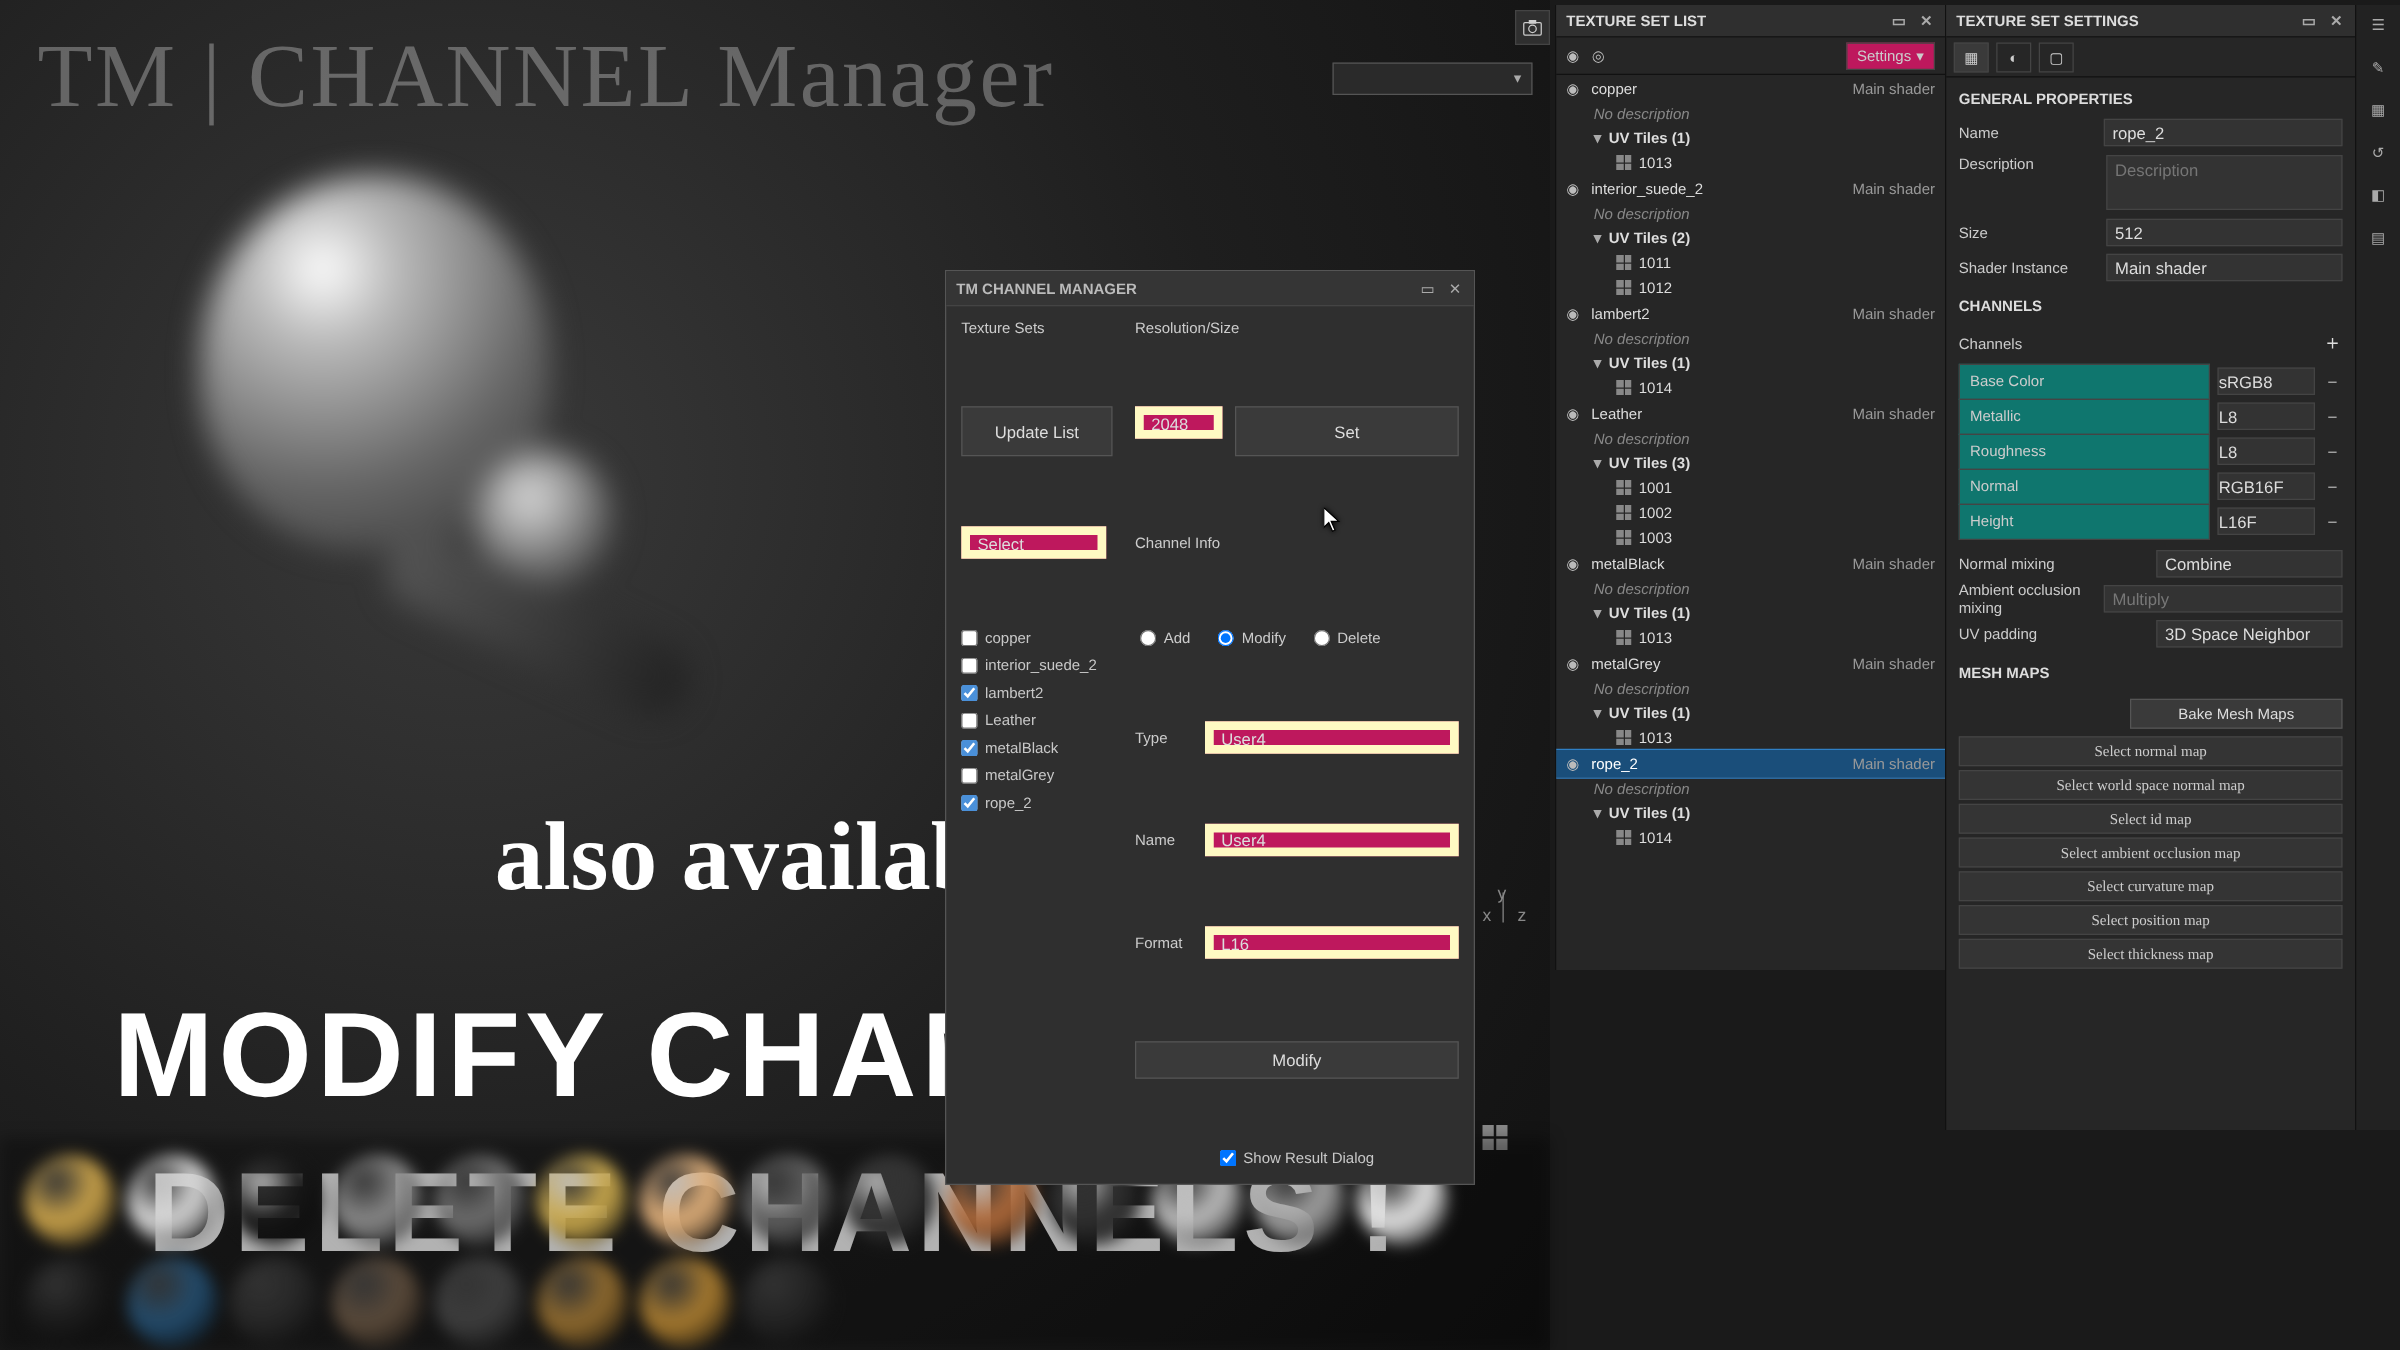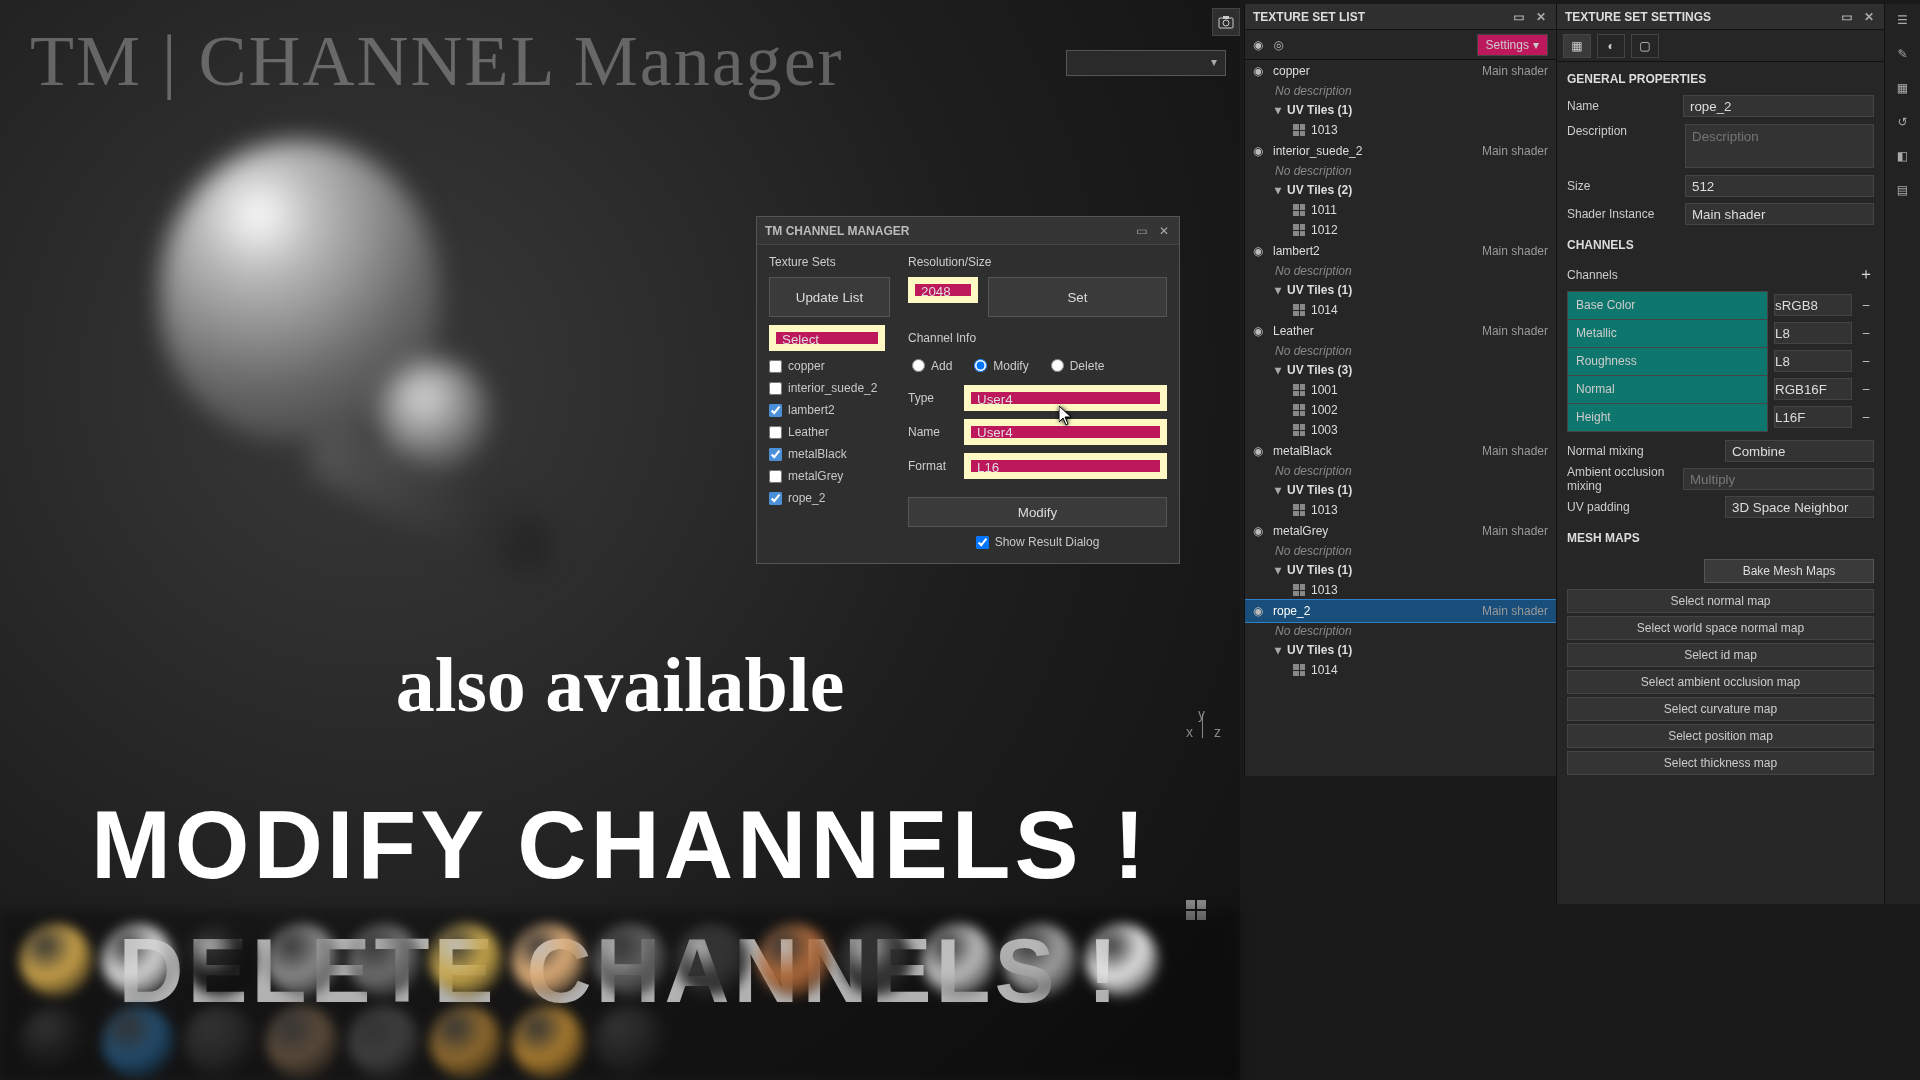--- a/index.html
+++ b/index.html
@@ -74,32 +74,32 @@
 
 .dialog {
   position:absolute; left:756px; top:216px; width:424px;
   background:#2f2f2f; border:1px solid #555; color:#c8c8c8;
 }
 .dialog .titlebar{height:28px; background:#353535; display:flex; align-items:center; padding:0 8px; border-bottom:1px solid #444;}
 .dialog .titlebar .title{font-weight:700; font-size:12px; color:#bbb;}
 .dialog .titlebar .sp{flex:1;}
 .dialog .tb-icon{width:14px;height:14px;margin-left:8px;cursor:pointer;display:inline-flex;align-items:center;justify-content:center;color:#aaa;}
 .dialog .body{display:flex; padding:10px 12px 14px 12px; gap:18px;}
-.dialog .col{display:flex; flex-direction:column;}
+.dialog .col{display:flex; flex-direction:column;gap:48px;}
 .dialog .lbl{color:#ccc; margin-bottom:8px;}
 .dialog .btn{height:40px;background:#3a3a3a;border:1px solid #555;color:#ddd;cursor:pointer; padding:0 12px;}
 .dialog select,.dialog input[type=text]{height:26px;background:#be185d;border:7px solid #fef9c3;color:#ddd;padding:0 6px;}
 .dialog .select-box{width:116px;}
 .dialog .ts-row{display:flex;align-items:center;gap:6px;height:22px;}
 .dialog .ts-row input[type=checkbox]{accent-color:#4a90d9;}
 .dialog .right .row{display:flex;align-items:center;gap:10px;margin-bottom:8px;}
 .dialog .right .row .k{width:46px;color:#ccc;}
 .dialog .right .row select,.dialog .right .row input{flex:1;}
 .dialog .radio-row{display:flex;gap:22px;margin:6px 0 12px 4px;}
-.dialog .radio-row label{display:flex;align-items:flex-start;gap:6px;color:#ccc;}
+.dialog .radio-row label{display:flex;align-items:flex-end;gap:6px;color:#ccc;}
 .dialog .wide-btn{width:100%;}
 .dialog .chk-line{display:flex;align-items:center;gap:6px;margin-top:8px;justify-content:center;}
 .dialog .res-row{display:flex;gap:10px;}
 .dialog .res-row select{width:70px;}
 .dialog .res-row .btn{flex:1;}
 
 
 .camera-btn{
   position:absolute; left:1212px; top:8px; width:28px;height:28px;
   background:#2f2f2f;border:1px solid #444;display:flex;align-items:center;justify-content:center;color:#ccc;
@@ -144,21 +144,21 @@
 .tss .frow select,.tss .frow input{flex:1;height:22px;background:#333;border:1px solid #444;color:#ddd;padding:0 6px;}
 .tss .frow textarea{flex:1;height:44px;background:#333;border:1px solid #444;color:#888;padding:4px 6px;resize:none;}
 .tss .chan-hdr{display:flex;align-items:center;padding:6px 10px;}
 .tss .chan-hdr .lab{color:#ccc;}
 .tss .chan-hdr .sp{flex:1;}
 .tss .chan-hdr .add{color:#ddd;font-size:16px;cursor:pointer;}
 .tss .chan-row{display:flex;align-items:center;height:28px;padding:0 10px;gap:6px;}
 .tss .chan-row .cname{flex:1;height:29px;background:#0f766e;border:1px solid #444;color:#ccc;display:flex;align-items:center;padding:0 8px;}
 .tss .chan-row select{width:78px;height:22px;background:#333;border:1px solid #444;color:#ddd;}
 .tss .chan-row .rm{width:16px;color:#ccc;cursor:pointer;text-align:center;}
-.tss .mm-btn{height:24px;background:#343434;border:1px solid #444;color:#ccc;margin:3px 10px;display:flex;align-items:center;justify-content:center;cursor:pointer;}
+.tss .mm-btn{height:24px;background:#343434;border:1px solid #444;color:#ccc;margin:3px 10px;display:flex;align-items:center;justify-content:center;cursor:pointer;font-family:Liberation Serif, serif;}
 .tss .bake-btn{height:24px;background:#3a3a3a;border:1px solid #555;color:#ddd;margin:8px 10px 6px auto;width:170px;display:flex;align-items:center;justify-content:center;cursor:pointer;}
 
 
 .sidebar{
   position:absolute; right:0; top:4px; width:36px; height:900px;
   background:#222; border-left:1px solid #111; display:flex; flex-direction:column; align-items:center; padding-top:6px; gap:14px;
 }
 .sidebar .sicon{width:20px;height:20px;color:#aaa;display:flex;align-items:center;justify-content:center;cursor:pointer;}
 
 

